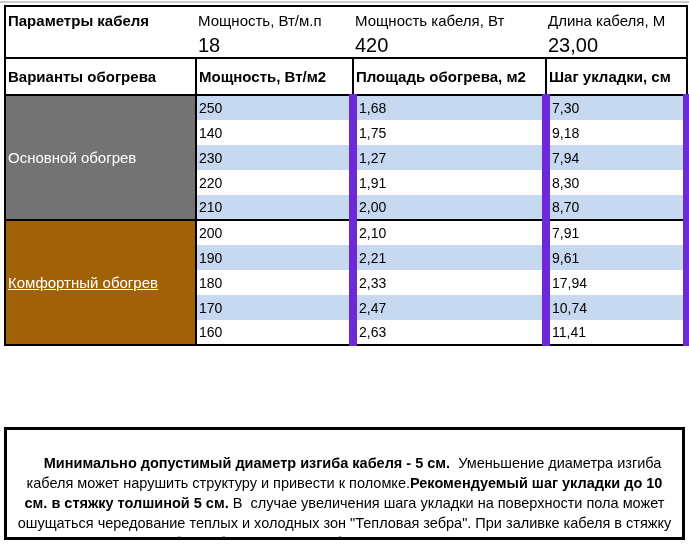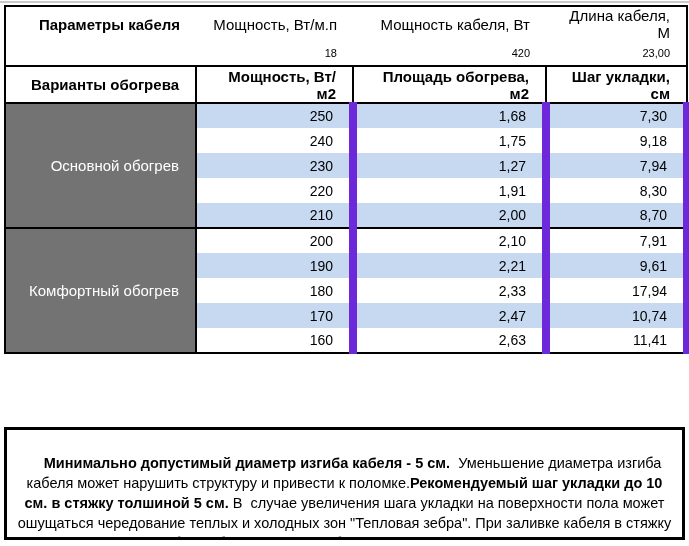--- a/index.html
+++ b/index.html
@@ -28,25 +28,25 @@
     width: 682px;
     border-collapse: collapse;
     table-layout: fixed;
     border: 2px solid #000;
   }
   col.c1 { width: 191px; }
   col.c2 { width: 157px; }
   col.c3 { width: 193px; }
   col.c4 { width: 141px; }
 
-  td, th { text-align: right; vertical-align: middle; padding: 0 16px; }
+  td, th { text-align: left; vertical-align: middle; padding: 0 2px; }
 
   tr.row-a td { border: none; height: 26px; font-size: 15px; }
   tr.row-a td.first { font-weight: bold; }
-  tr.row-b td { border: none; height: 24px; font-size: 11px; }
+  tr.row-b td { border: none; height: 24px; font-size: 20px; }
 
   tr.row-c th {
     border: 2px solid #000;
     height: 35px;
     font-size: 15px;
     font-weight: bold;
     background: #ffffff;
     margin-top: 40px;
   }
 
@@ -114,41 +114,41 @@
       </tr>
     </tbody>
     <tbody>
         <tr class="data-row">
           <td rowspan="5" class="section-cell" style="background: #737373;">Основной обогрев</td>
           <td class="value-cell band">250</td>
           <td class="value-cell band">1,68</td>
           <td class="value-cell band">7,30</td>
         </tr>
         <tr class="data-row">
-          <td class="value-cell">240</td>
+          <td class="value-cell">140</td>
           <td class="value-cell">1,75</td>
           <td class="value-cell">9,18</td>
         </tr>
         <tr class="data-row">
           <td class="value-cell band">230</td>
           <td class="value-cell band">1,27</td>
           <td class="value-cell band">7,94</td>
         </tr>
         <tr class="data-row">
           <td class="value-cell">220</td>
           <td class="value-cell">1,91</td>
           <td class="value-cell">8,30</td>
         </tr>
         <tr class="data-row">
           <td class="value-cell band">210</td>
           <td class="value-cell band">2,00</td>
           <td class="value-cell band">8,70</td>
         </tr>
         <tr class="data-row section-start">
-          <td rowspan="5" class="section-cell" style="background: #737373;">Комфортный обогрев</td>
+          <td rowspan="5" class="section-cell" style="background: #a16207; text-decoration: underline;">Комфортный обогрев</td>
           <td class="value-cell">200</td>
           <td class="value-cell">2,10</td>
           <td class="value-cell">7,91</td>
         </tr>
         <tr class="data-row">
           <td class="value-cell band">190</td>
           <td class="value-cell band">2,21</td>
           <td class="value-cell band">9,61</td>
         </tr>
         <tr class="data-row">

